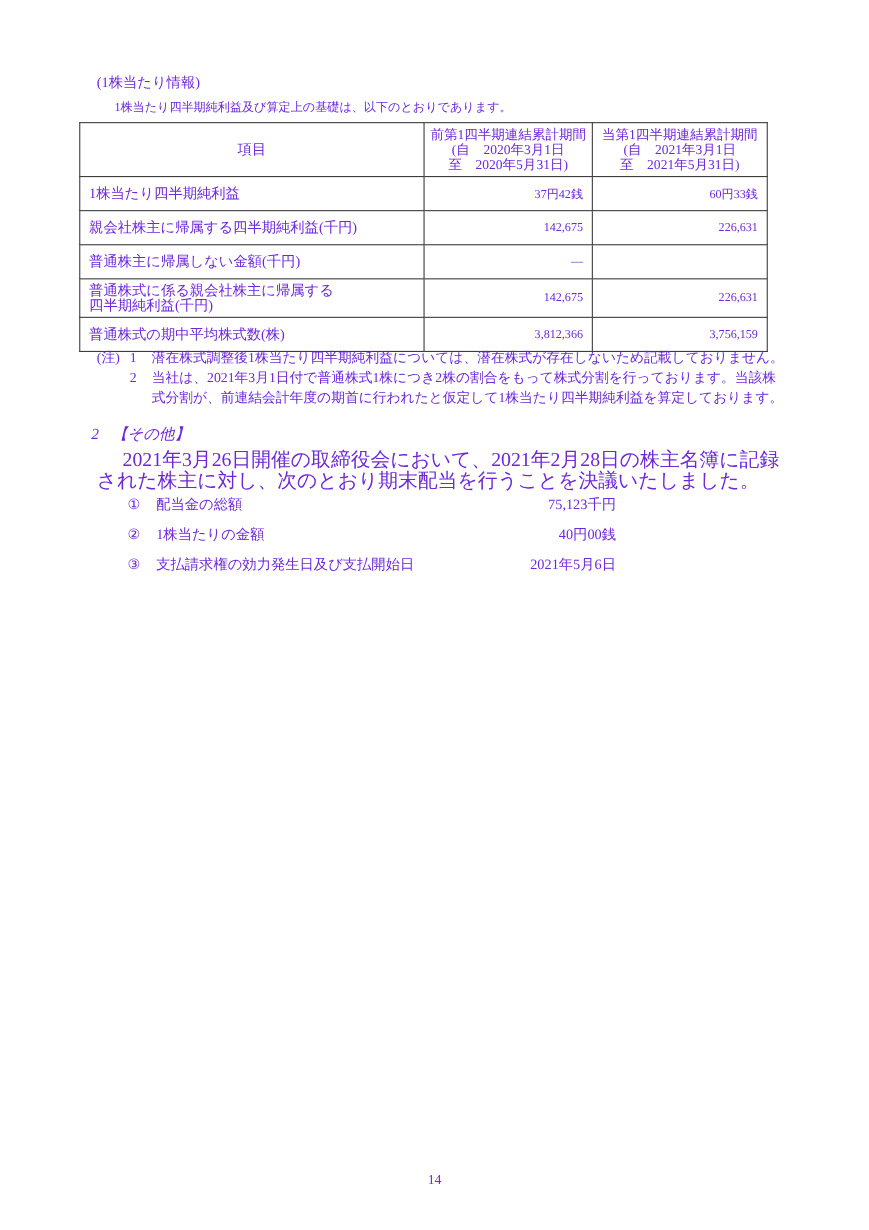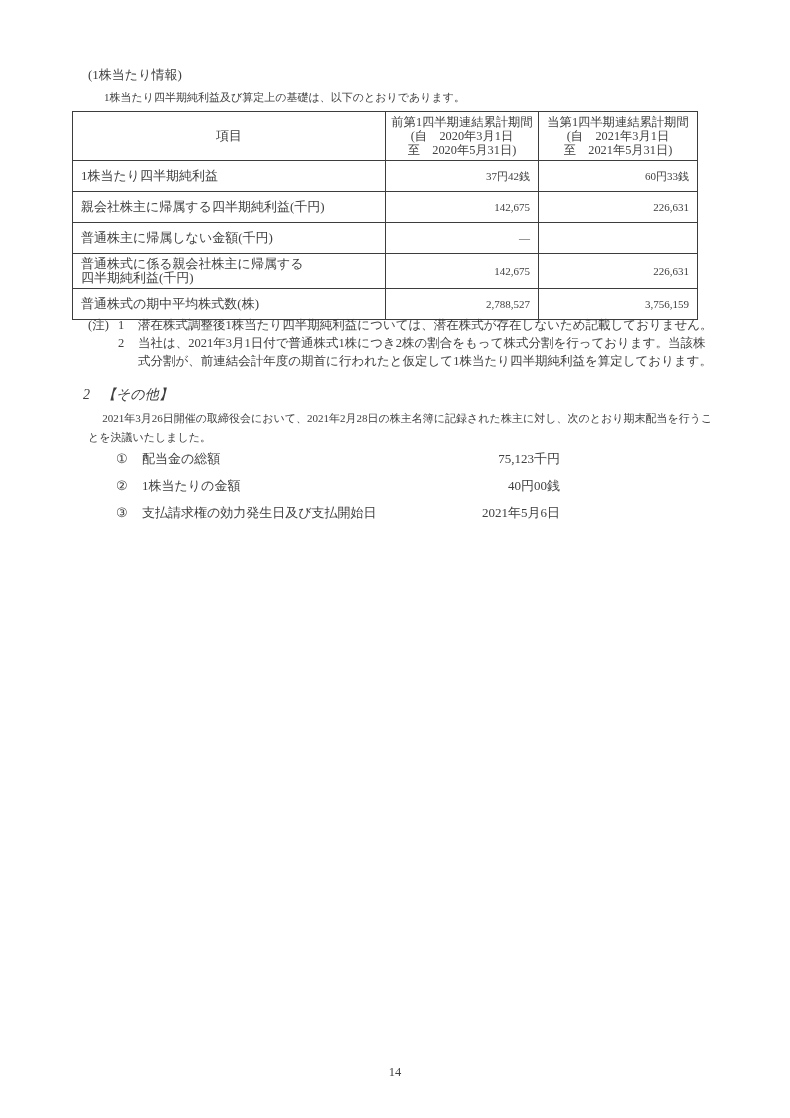--- a/index.html
+++ b/index.html
@@ -6,21 +6,21 @@
     margin: 0;
     padding: 0;
     background: #ffffff;
   }
   .page {
     position: relative;
     width: 711px;
     height: 1118px;
     background: #ffffff;
     font-family: "Liberation Serif", "DejaVu Serif", serif;
-    color: #404040;
+    color: #6d28d9;
     overflow: hidden;
   }
   .abs { position: absolute; }
 
   .doc-title {
     left: 88px; top: 66px;
     font-size: 13px;
   }
   .doc-intro {
     left: 104px; top: 90px;
@@ -82,21 +82,21 @@
   
   .sec2-heading {
     left: 83px; top: 386px;
     font-size: 14px;
     font-style: italic;
   }
   .sec2-heading .sec2-num { margin-right: 12px; }
   .sec2-body {
     left: 88px; top: 409px;
     width: 625px;
-    font-size: 11px;
+    font-size: 18px;
     line-height: 18.5px;
     text-indent: 1.3em;
     overflow-wrap: break-word;
   }
   .dividend-item {
     left: 116px;
     width: 444px;
     display: flex;
     align-items: baseline;
     font-size: 13px;
@@ -159,21 +159,21 @@
         <td class="cell-val"></td>
       </tr>
       <tr class="row-h30">
         <td class="cell-label">普通株式に係る親会社株主に帰属する
 四半期純利益(千円)</td>
         <td class="cell-val">142,675</td>
         <td class="cell-val">226,631</td>
       </tr>
       <tr class="row-h26">
         <td class="cell-label">普通株式の期中平均株式数(株)</td>
-        <td class="cell-val">2,788,527</td>
+        <td class="cell-val">3,812,366</td>
         <td class="cell-val">3,756,159</td>
       </tr>
     </tbody>
   </table>
 
   <div class="abs notes">
     <div class="note-row">
       <span class="note-marker">(注)</span>
       <span class="note-num">1</span>
       <span class="note-text">潜在株式調整後1株当たり四半期純利益については、潜在株式が存在しないため記載しておりません。</span>

